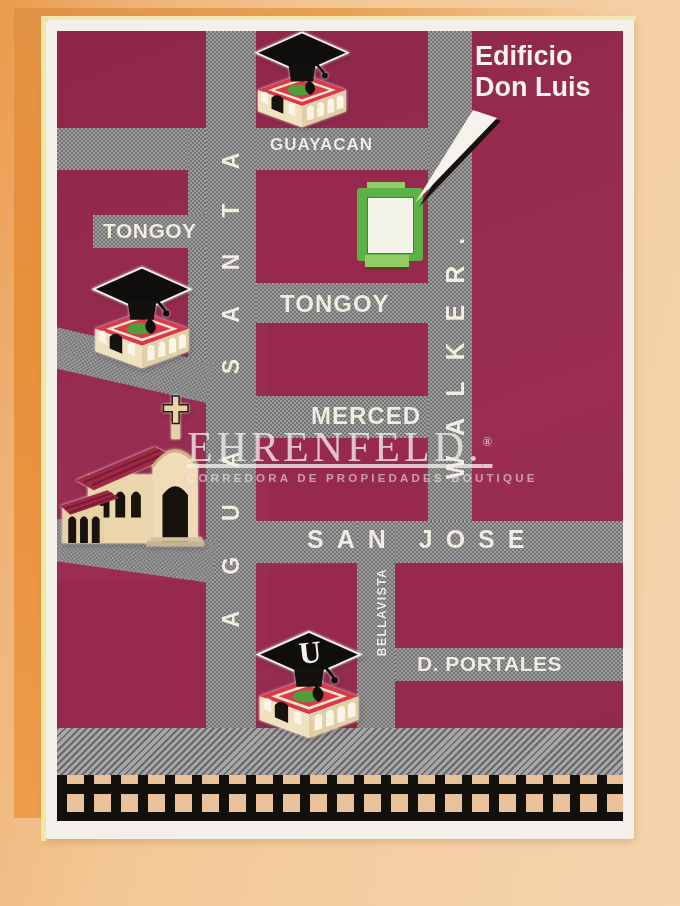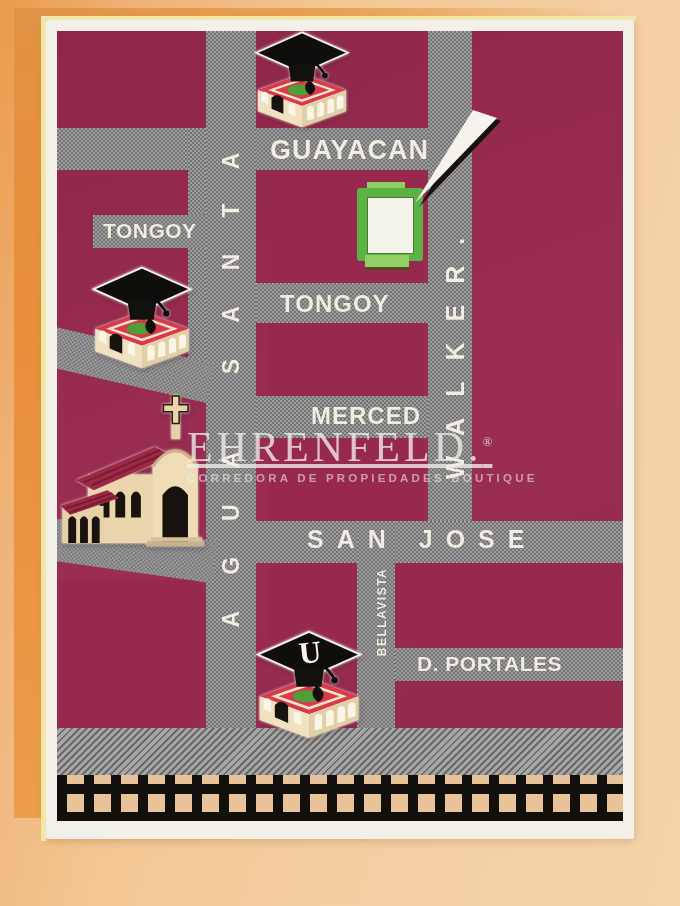--- a/index.html
+++ b/index.html
@@ -53,21 +53,21 @@
   .b-center-a{left:211px;top:139px;width:157px;height:113px;border-radius:6px;}
   .b-center-b{left:211px;top:292px;width:157px;height:73px;border-radius:6px;}
   .b-center-c{left:211px;top:407px;width:157px;height:83px;border-radius:6px;}
   .b-right-bella{left:338px;top:532px;width:228px;height:85px;border-radius:10px 4px 4px 26px;}
   .b-left-bella{left:210px;top:534px;width:90px;height:78px;border-radius:10px;}
   .b-bottom-left{left:0;top:549px;width:149px;height:148px;border-radius:0 18px 24px 0;}
 
   
   .slabel{position:absolute;z-index:3;color:#f1ede2;font-weight:bold;white-space:nowrap;
     text-shadow:0 0 1px rgba(40,40,40,.35);}
-  .l-guayacan{left:213px;top:104px;font-size:27px;letter-spacing:1px;}
+  .l-guayacan{left:213px;top:104px;font-size:17px;letter-spacing:1px;}
   .l-tongoy-west{left:46px;top:188px;font-size:21px;letter-spacing:.5px;}
   .l-tongoy{left:223px;top:259px;font-size:24px;letter-spacing:1px;}
   .l-merced{left:221px;top:371px;font-size:24px;letter-spacing:1px;padding-left:33px;}
   .l-san-jose{left:250px;top:494px;font-size:25px;letter-spacing:13px;}
   .l-d-portales{left:360px;top:621px;font-size:21px;letter-spacing:.5px;}
   .l-alvares{left:64px;top:704px;font-size:25px;letter-spacing:31px;}
   .vlabel{display:flex;align-items:center;justify-content:center;transform:rotate(-90deg);}
   .l-agua-santa{left:-106px;top:326px;width:560px;height:30px;font-size:23px;letter-spacing:36px;}
   .l-walker{left:248px;top:302px;width:300px;height:30px;font-size:25px;letter-spacing:21px;}
   .l-bellavista{left:270px;top:573px;width:110px;height:16px;font-size:12px;letter-spacing:1.5px;}
@@ -229,16 +229,20 @@
       <div class="wm">
         <div class="wm-title"><span>EHRENFELD.</span><sup>®</sup></div>
         <div class="wm-sub">CORREDORA DE PROPIEDADES BOUTIQUE</div>
       </div>
 
       <svg class="overlay" width="566" height="790" viewBox="0 0 566 790">
         <polygon points="420,82 444,90 362,176" fill="#17120e"></polygon>
         <polygon points="416,79 440,87 358,172" fill="#f5f3ec"></polygon>
       </svg>
 
+      <div class="callout">
+        <div>Edificio</div>
+        <div>Don Luis</div>
+      </div>
 
     </div>
   </div>
 </div>
 
 </body></html>

